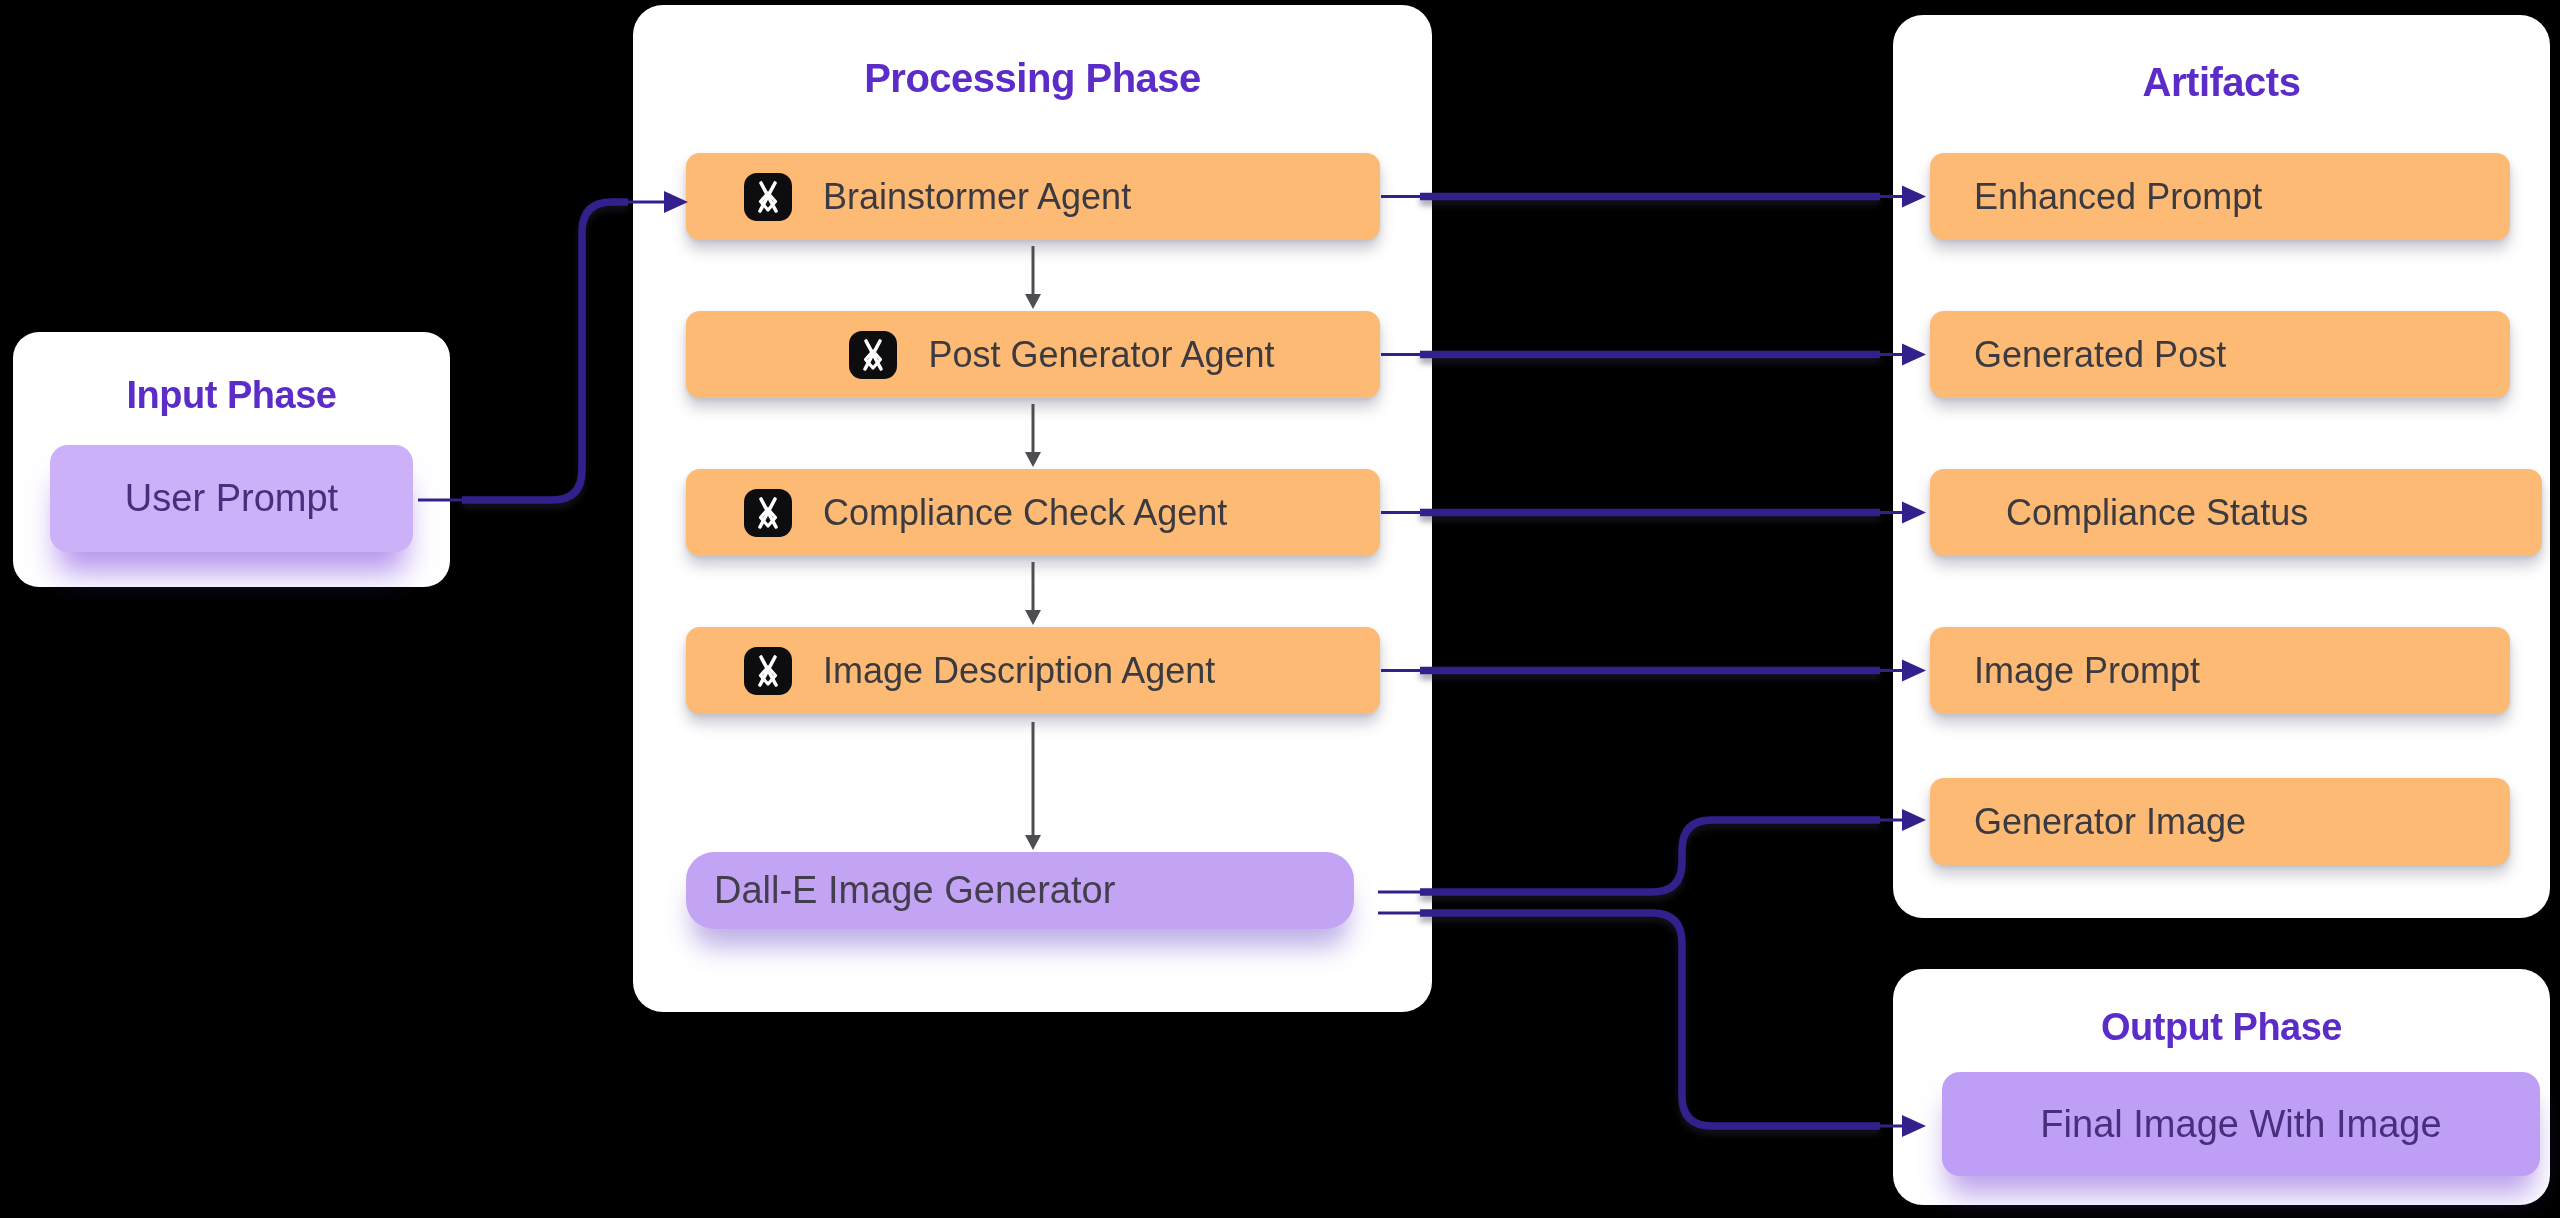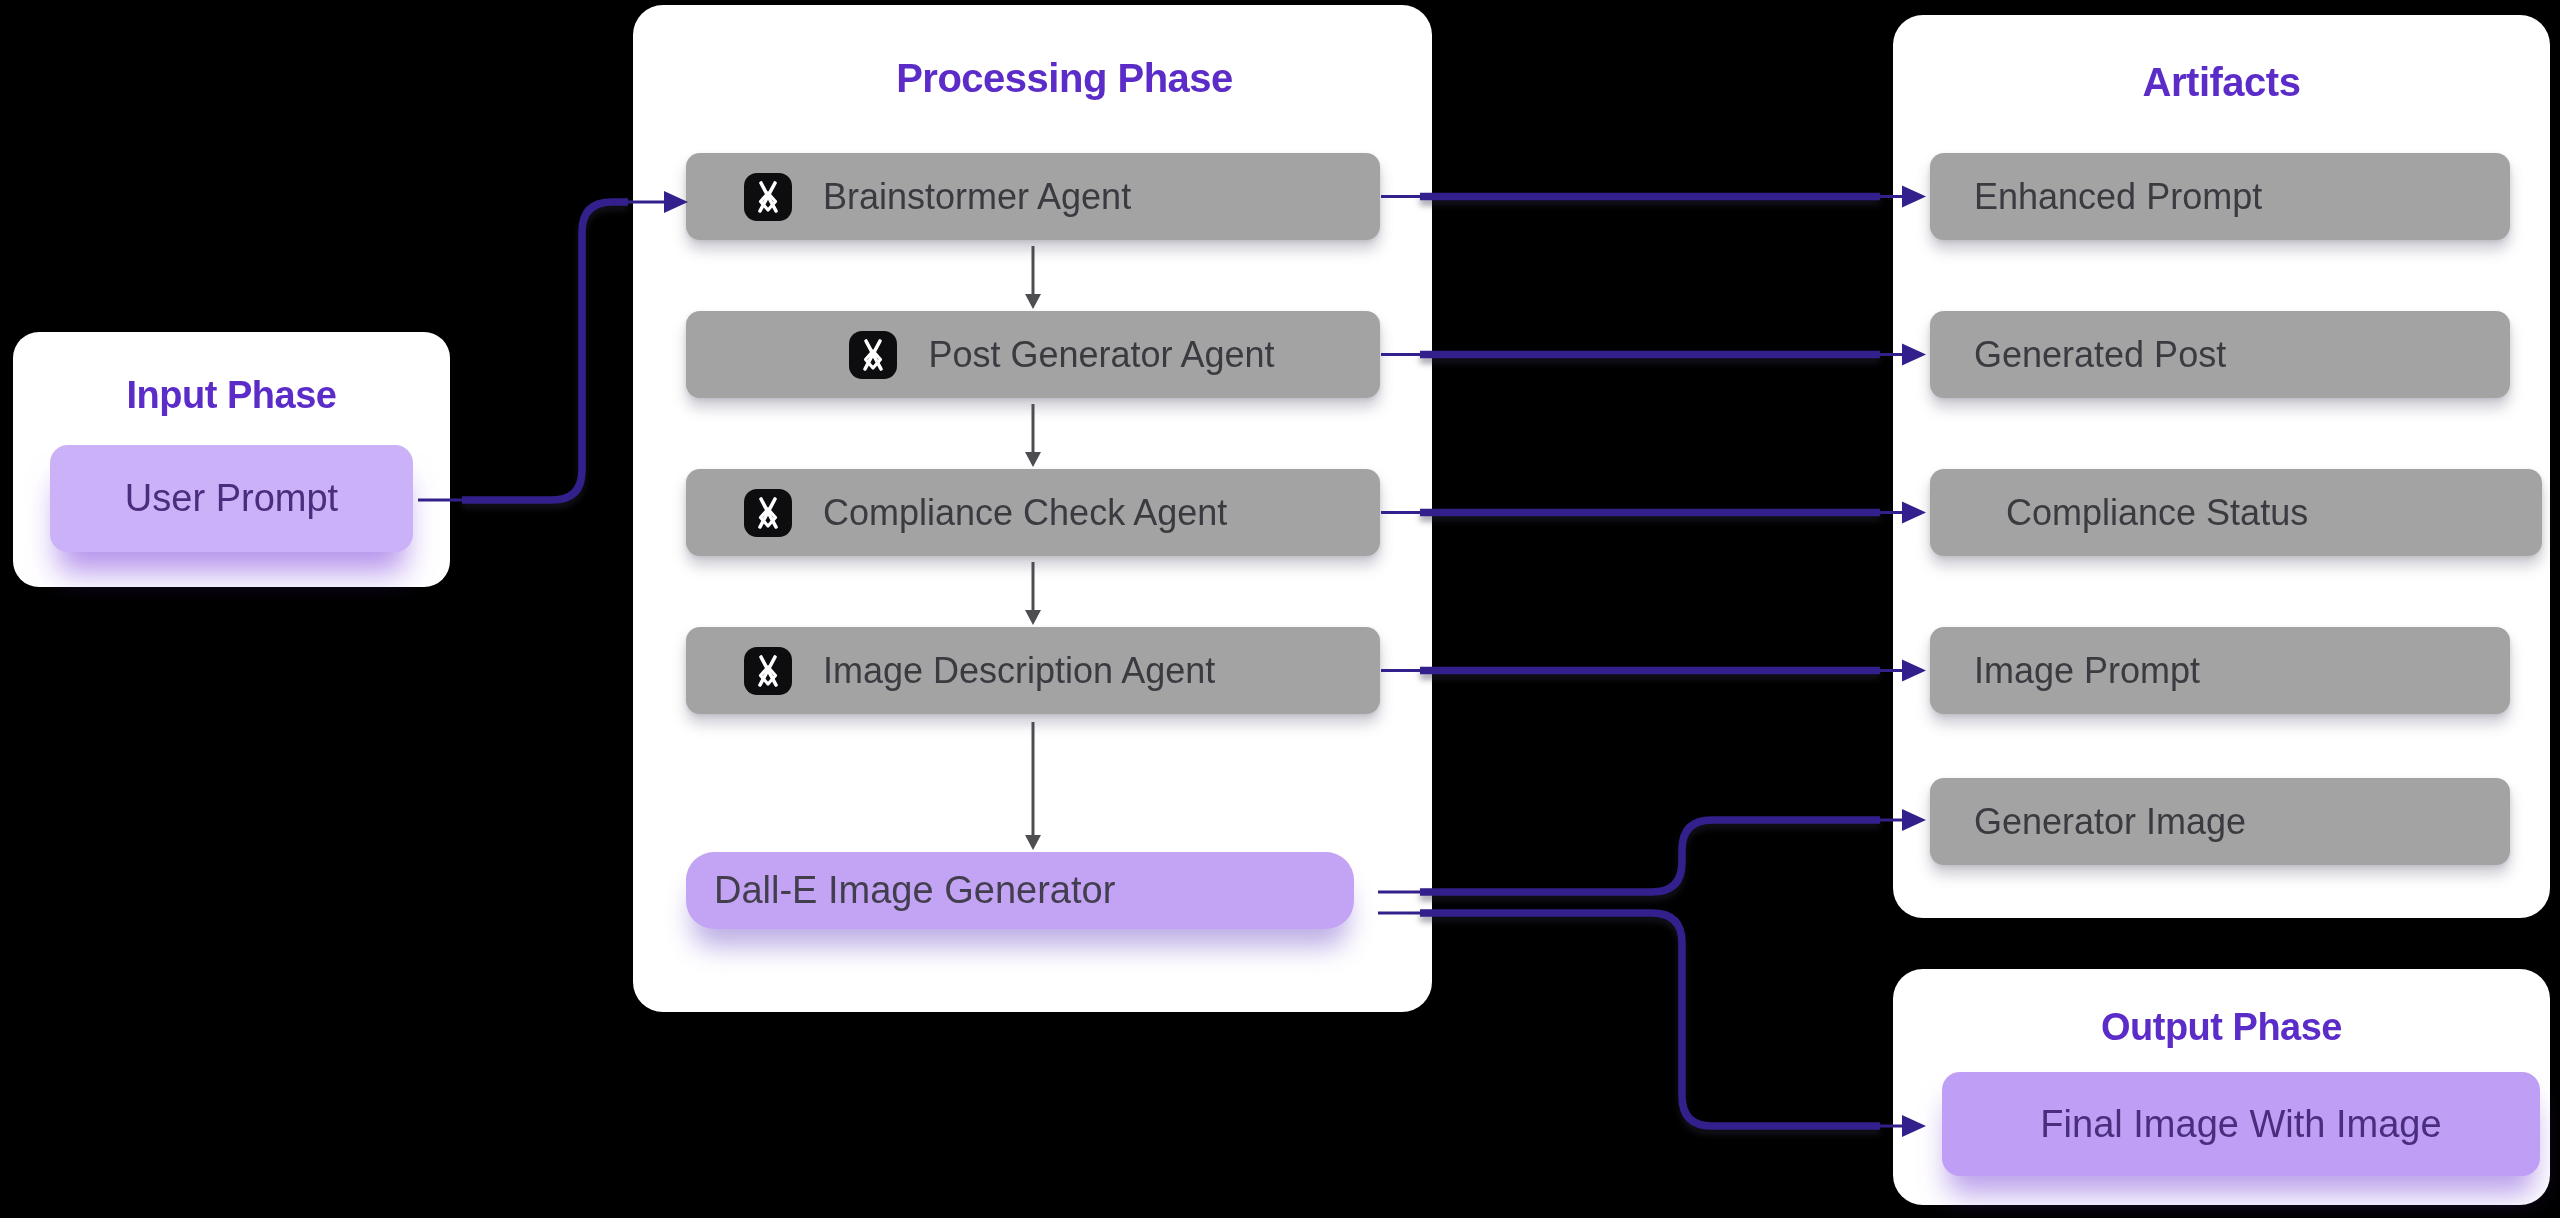--- a/index.html
+++ b/index.html
@@ -30,21 +30,21 @@
   .panel-title{
     position:absolute;text-align:center;font-weight:700;color:var(--accent);
     letter-spacing:-0.5px;
   }
   .node{
     position:absolute;display:flex;align-items:center;border-radius:18px;
     font-size:38px;color:var(--node-text);
   }
   .node.centered{justify-content:center;}
   .card{
-    position:absolute;display:flex;align-items:center;background:#a3a3a3;
+    position:absolute;display:flex;align-items:center;background:#fdba74;
     border-radius:14px;box-shadow:0 10px 14px rgba(90,90,115,.30),0 2px 4px rgba(0,0,0,.10);
   }
   .card .label{font-size:36px;color:var(--card-text);}
   .agent-icon{
     width:50px;height:52px;margin-left:57px;margin-right:30px;flex:0 0 auto;
   }
   .artifact-card .label{margin-left:44px;}
   #arrows{position:absolute;left:0;top:0;z-index:6;pointer-events:none;}
   .arrow-base{stroke:var(--arrow);stroke-width:3.2;fill:none;}
   .arrow-thick{
@@ -61,21 +61,21 @@
 <div id="canvas">
 
   <div class="panel" style="left:13px;top:332px;width:437px;height:255px;border-radius:26px;"></div>
   <div class="panel-title" style="left:13px;top:374px;width:437px;font-size:38px;">Input Phase</div>
   <div class="node centered" style="left:50px;top:445px;width:363px;height:107px;background:var(--node-fill-light);
               box-shadow:0 28px 30px -8px rgba(120,60,220,.55);">
     <span>User Prompt</span>
   </div>
 
   <div class="panel" style="left:633px;top:5px;width:799px;height:1007px;"></div>
-  <div class="panel-title" style="left:633px;top:56px;width:799px;font-size:40px;padding-left:32px;">Processing Phase</div>
+  <div class="panel-title" style="left:633px;top:56px;width:799px;font-size:40px;">Processing Phase</div>
 
   <div class="card agent-card" style="left:686px;top:153px;width:694px;height:87px;">
     <svg class="agent-icon" viewBox="0 0 50 50">
       <rect x="1" y="1" width="48" height="48" rx="13" style="fill:var(--icon-bg);"></rect>
       <path d="M18 11 L33 39" style="stroke:var(--icon-glyph);stroke-width:3.6;stroke-linecap:round;fill:none;"></path>
       <path d="M32 11 L17 39" style="stroke:var(--icon-glyph);stroke-width:3.6;stroke-linecap:round;fill:none;"></path>
       <path d="M25 21 L32.5 29.5 L25 38 L17.5 29.5 Z" style="stroke:var(--icon-glyph);stroke-width:3.2;fill:none;stroke-linejoin:round;"></path>
     </svg>
     <span class="label">Brainstormer Agent</span>
   </div>

